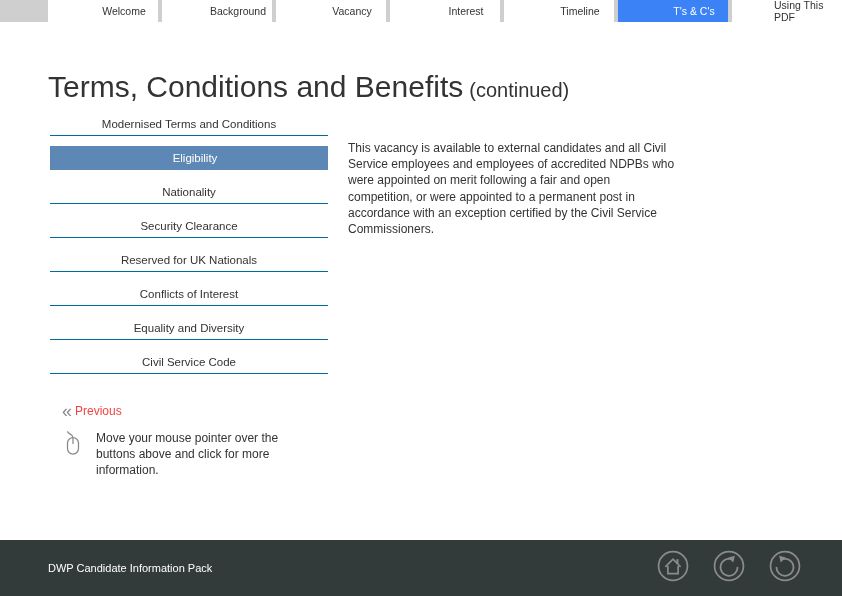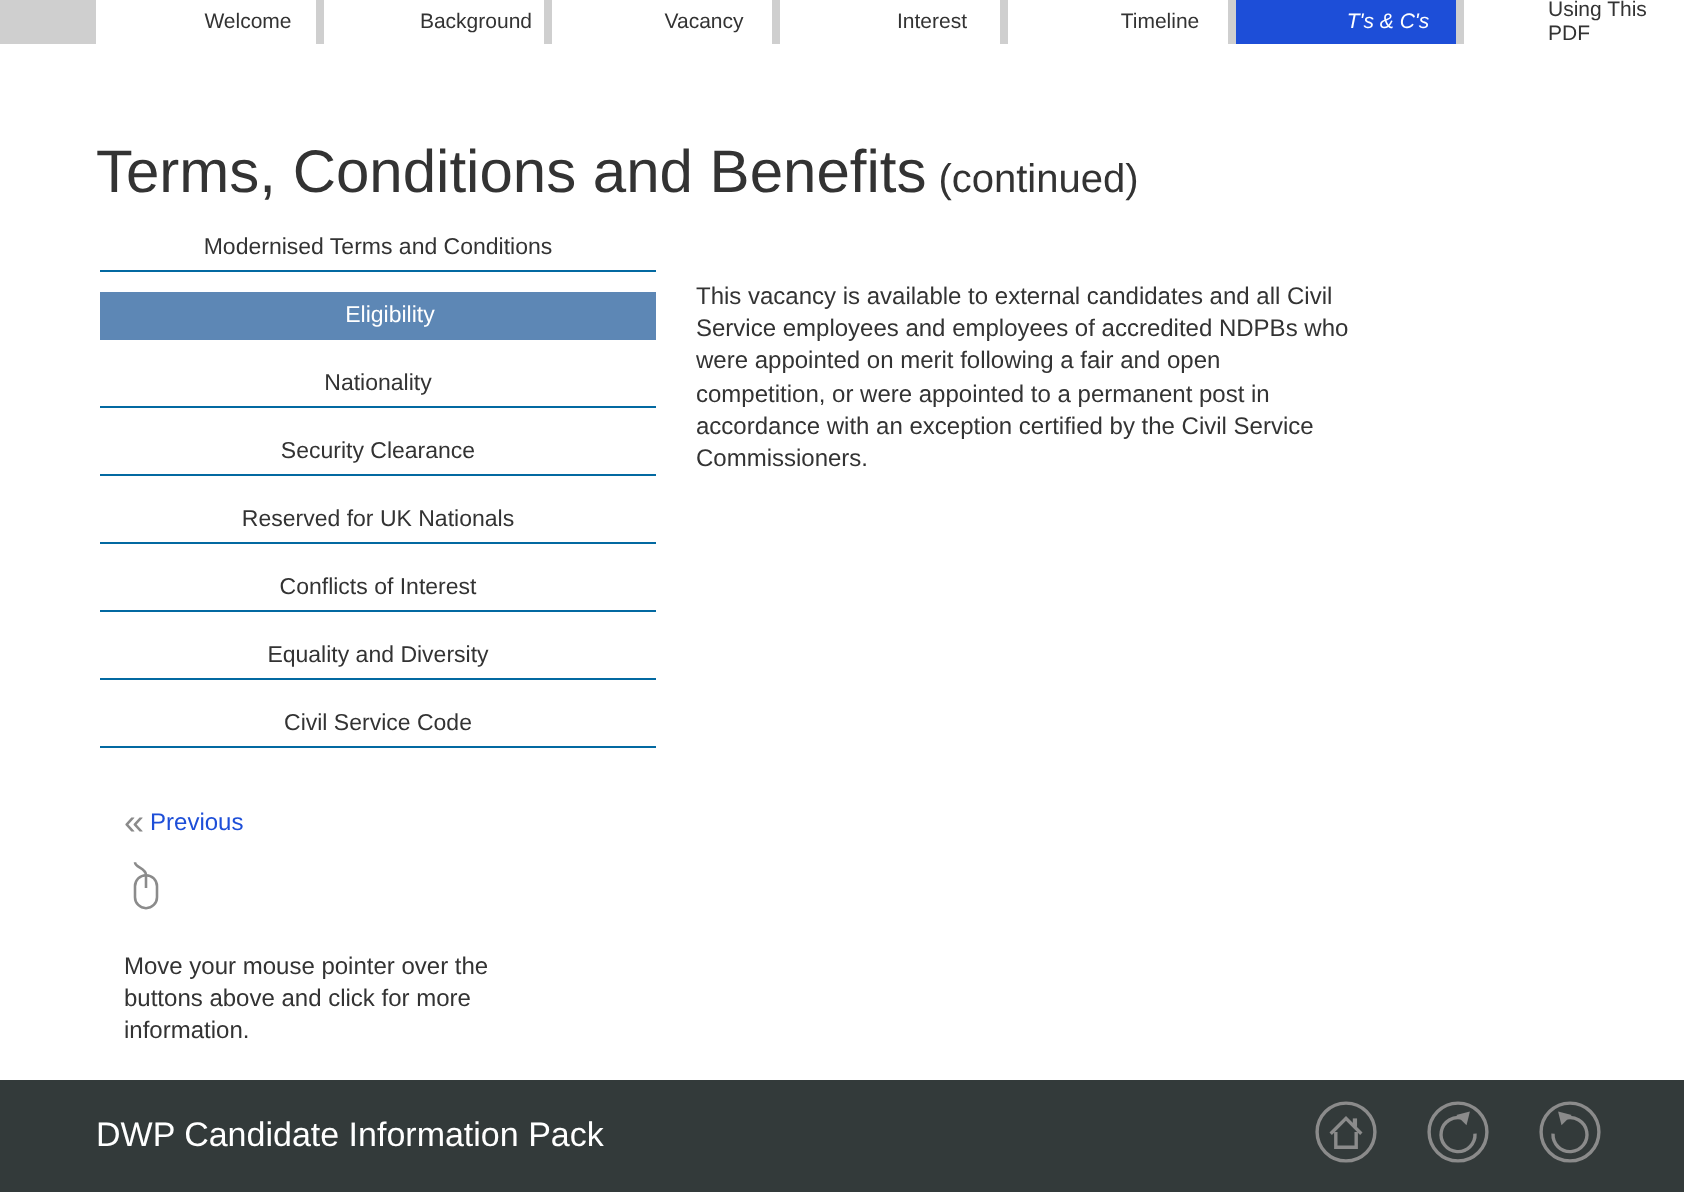--- a/index.html
+++ b/index.html
@@ -3,48 +3,48 @@
 <meta charset="utf-8">
 <style>
   * { margin: 0; padding: 0; box-sizing: border-box; }
   html, body { width: 842px; height: 596px; font-family: Arial, Helvetica, sans-serif; background: #fff; }
   .page { width: 842px; height: 596px; position: relative; background: #fff; }
 
   
   .nav-strip { position: absolute; top: 0; left: 0; width: 842px; height: 22px; background: #cfcfcf; }
   .nav-tabs { position: absolute; top: 0; left: 48px; display: flex; gap: 4px; }
   .nav-tab { width: 110px; height: 22px; background: #fff; color: #333; font-size: 10.5px; display: flex; align-items: center; justify-content: center; cursor: pointer; user-select: none; padding-left: 42px; }
-  .nav-tab.active { background: #1d4ed8; color: #fff; font-style: italic; }
+  .nav-tab.active { background: #3b82f6; color: #fff; }
 
   
   .title { position: absolute; top: 70px; left: 48px; font-size: 30px; color: #333; }
   .title-cont { font-size: 20px; color: #333; margin-left: 6px; }
 
   
   .section-col { position: absolute; top: 112px; left: 50px; width: 278px; display: flex; flex-direction: column; gap: 10px; }
   .section-item { width: 278px; height: 24px; border-bottom: 1px solid #0369a1; display: flex; align-items: center; justify-content: center; font-size: 11.5px; color: #333; background: transparent; cursor: pointer; }
   .section-item.active { background: #5d87b5; color: #fff; border-bottom: none; padding-left: 12px; }
 
   
   .body-para { position: absolute; top: 140px; left: 348px; width: 330px; font-size: 12px; line-height: 1.35; color: #333; }
 
   
   .prev-row { position: absolute; top: 402px; left: 62px; display: flex; align-items: center; gap: 6px; cursor: pointer; }
   .chevrons { font-size: 18px; color: #8b8b8b; letter-spacing: -6px; margin-right: 3px; line-height: 1; }
-  .prev-label { font-size: 12px; color: #1d4ed8; }
+  .prev-label { font-size: 12px; color: #ef4444; }
 
   
-  .hint-row { position: absolute; top: 430px; left: 62px; display: flex; align-items: flex-start; gap: 12px; flex-direction: column; }
+  .hint-row { position: absolute; top: 430px; left: 62px; display: flex; align-items: flex-start; gap: 12px; }
   .mouse-icon svg { width: 22px; height: 28px; }
   .hint-text { width: 190px; font-size: 12px; line-height: 1.35; color: #333; }
   .hint-text2 { position: absolute; top: 488px; left: 98px; width: 190px; font-size: 12px; line-height: 1.35; color: #333; }
 
   
   .footer { position: absolute; bottom: 0; left: 0; width: 842px; height: 56px; background: #333a3a; display: flex; align-items: center; }
-  .footer-title { position: absolute; left: 48px; color: #fff; font-size: 17px; }
+  .footer-title { position: absolute; left: 48px; color: #fff; font-size: 11px; }
   .footer-icons { position: absolute; right: 40px; display: flex; gap: 22px; align-items: center; }
   .footer-icons svg { width: 34px; height: 34px; }
   .circ-btn { cursor: pointer; }
 </style>
 </head>
 <body>
 
 <div class="page">
   <div class="nav-strip"></div>
   <div class="nav-tabs">

